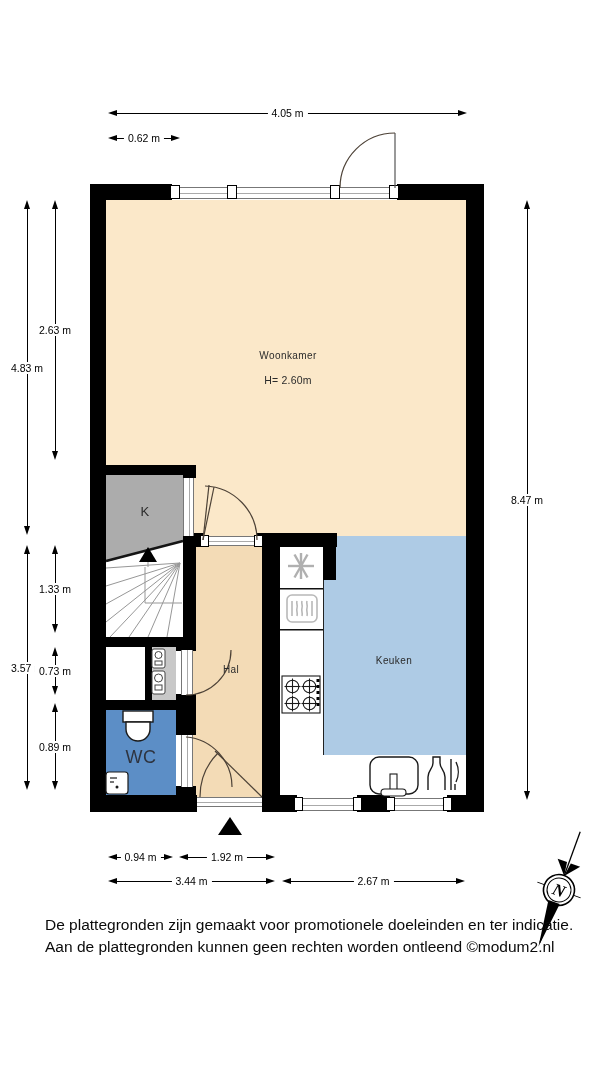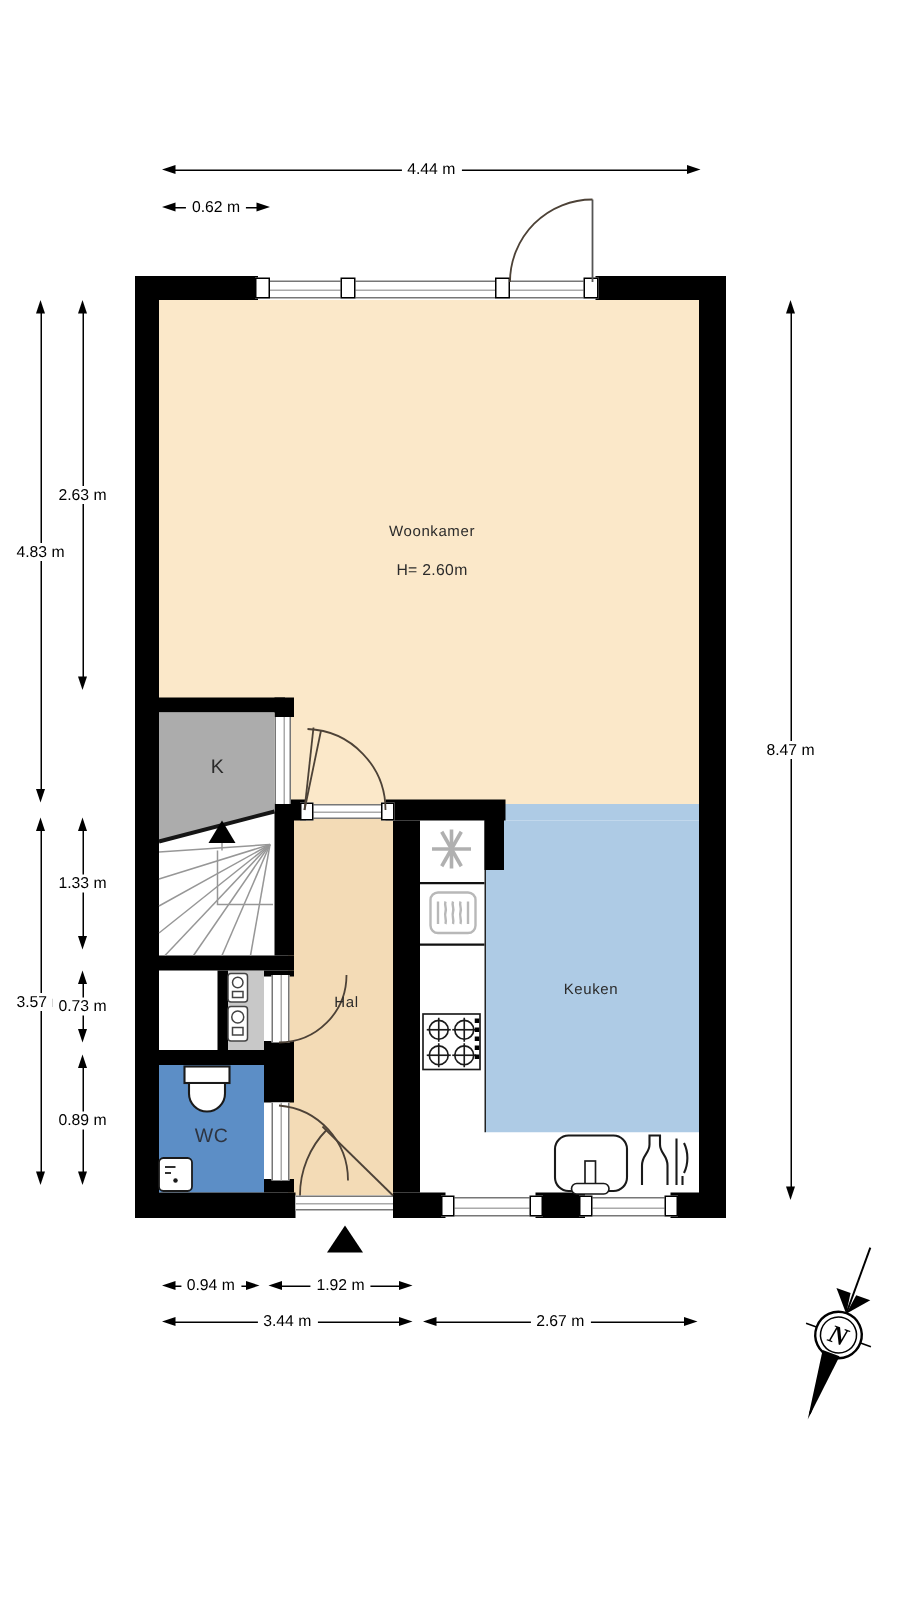--- a/index.html
+++ b/index.html
@@ -195,29 +195,29 @@
       <polygon points="0,-15 12,-29 2,-29" fill="#000"></polygon>
       <polygon points="-6.5,13 0,60 5.5,13" fill="#000"></polygon>
       <text id="compass-n" x="0" y="6" text-anchor="middle" font-size="17" font-weight="bold" font-style="italic" font-family="Liberation Serif, serif" fill="#000">N</text>
     </g>
   </svg>
 
   <div class="room-label" style="left:288px;top:355px">Woonkamer</div>
   <div class="room-label room-sub" style="left:288px;top:380px">H= 2.60m</div>
   <div class="room-label" style="left:394px;top:660px">Keuken</div>
   <div class="room-label" style="left:231px;top:669px">Hal</div>
-  <div class="room-label" style="left:141px;top:757px;color:#2e3440;font-size:13px">WC</div>
+  <div class="room-label" style="left:141px;top:757px;color:#2e3440;font-size:18px">WC</div>
   <div class="room-label" style="left:145px;top:511px;font-size:13px">K</div>
 
   <div id="dims">
       <div class="dim" style="left: 108px; top: 109px; width: 359px; height: 8px;">
         <div class="ln" style="left:7px;right:7px;top:3.5px;height:1px"></div>
         <div class="ah" style="left:0;top:0.5px;border-top:3.5px solid transparent;border-bottom:3.5px solid transparent;border-right:9px solid #000"></div>
         <div class="ah" style="right:0;top:0.5px;border-top:3.5px solid transparent;border-bottom:3.5px solid transparent;border-left:9px solid #000"></div>
-        <span class="lb">4.44 m</span>
+        <span class="lb">4.05 m</span>
       </div>
       <div class="dim" style="left: 108px; top: 134px; width: 72px; height: 8px;">
         <div class="ln" style="left:7px;right:7px;top:3.5px;height:1px"></div>
         <div class="ah" style="left:0;top:0.5px;border-top:3.5px solid transparent;border-bottom:3.5px solid transparent;border-right:9px solid #000"></div>
         <div class="ah" style="right:0;top:0.5px;border-top:3.5px solid transparent;border-bottom:3.5px solid transparent;border-left:9px solid #000"></div>
         <span class="lb">0.62 m</span>
       </div>
       <div class="dim" style="left: 23px; top: 200px; width: 8px; height: 335px;">
         <div class="ln" style="top:7px;bottom:7px;left:3.5px;width:1px"></div>
         <div class="ah" style="top:0;left:0.5px;border-left:3.5px solid transparent;border-right:3.5px solid transparent;border-bottom:9px solid #000"></div>
@@ -279,14 +279,18 @@
         <span class="lb">3.44 m</span>
       </div>
       <div class="dim" style="left: 282px; top: 877px; width: 183px; height: 8px;">
         <div class="ln" style="left:7px;right:7px;top:3.5px;height:1px"></div>
         <div class="ah" style="left:0;top:0.5px;border-top:3.5px solid transparent;border-bottom:3.5px solid transparent;border-right:9px solid #000"></div>
         <div class="ah" style="right:0;top:0.5px;border-top:3.5px solid transparent;border-bottom:3.5px solid transparent;border-left:9px solid #000"></div>
         <span class="lb">2.67 m</span>
       </div>
     </div>
 
+  <div id="footer">
+    <div>De plattegronden zijn gemaakt voor promotionele doeleinden en ter indicatie.</div>
+    <div>Aan de plattegronden kunnen geen rechten worden ontleend ©modum2.nl</div>
+  </div>
 
 </div>
 
 </body></html>

